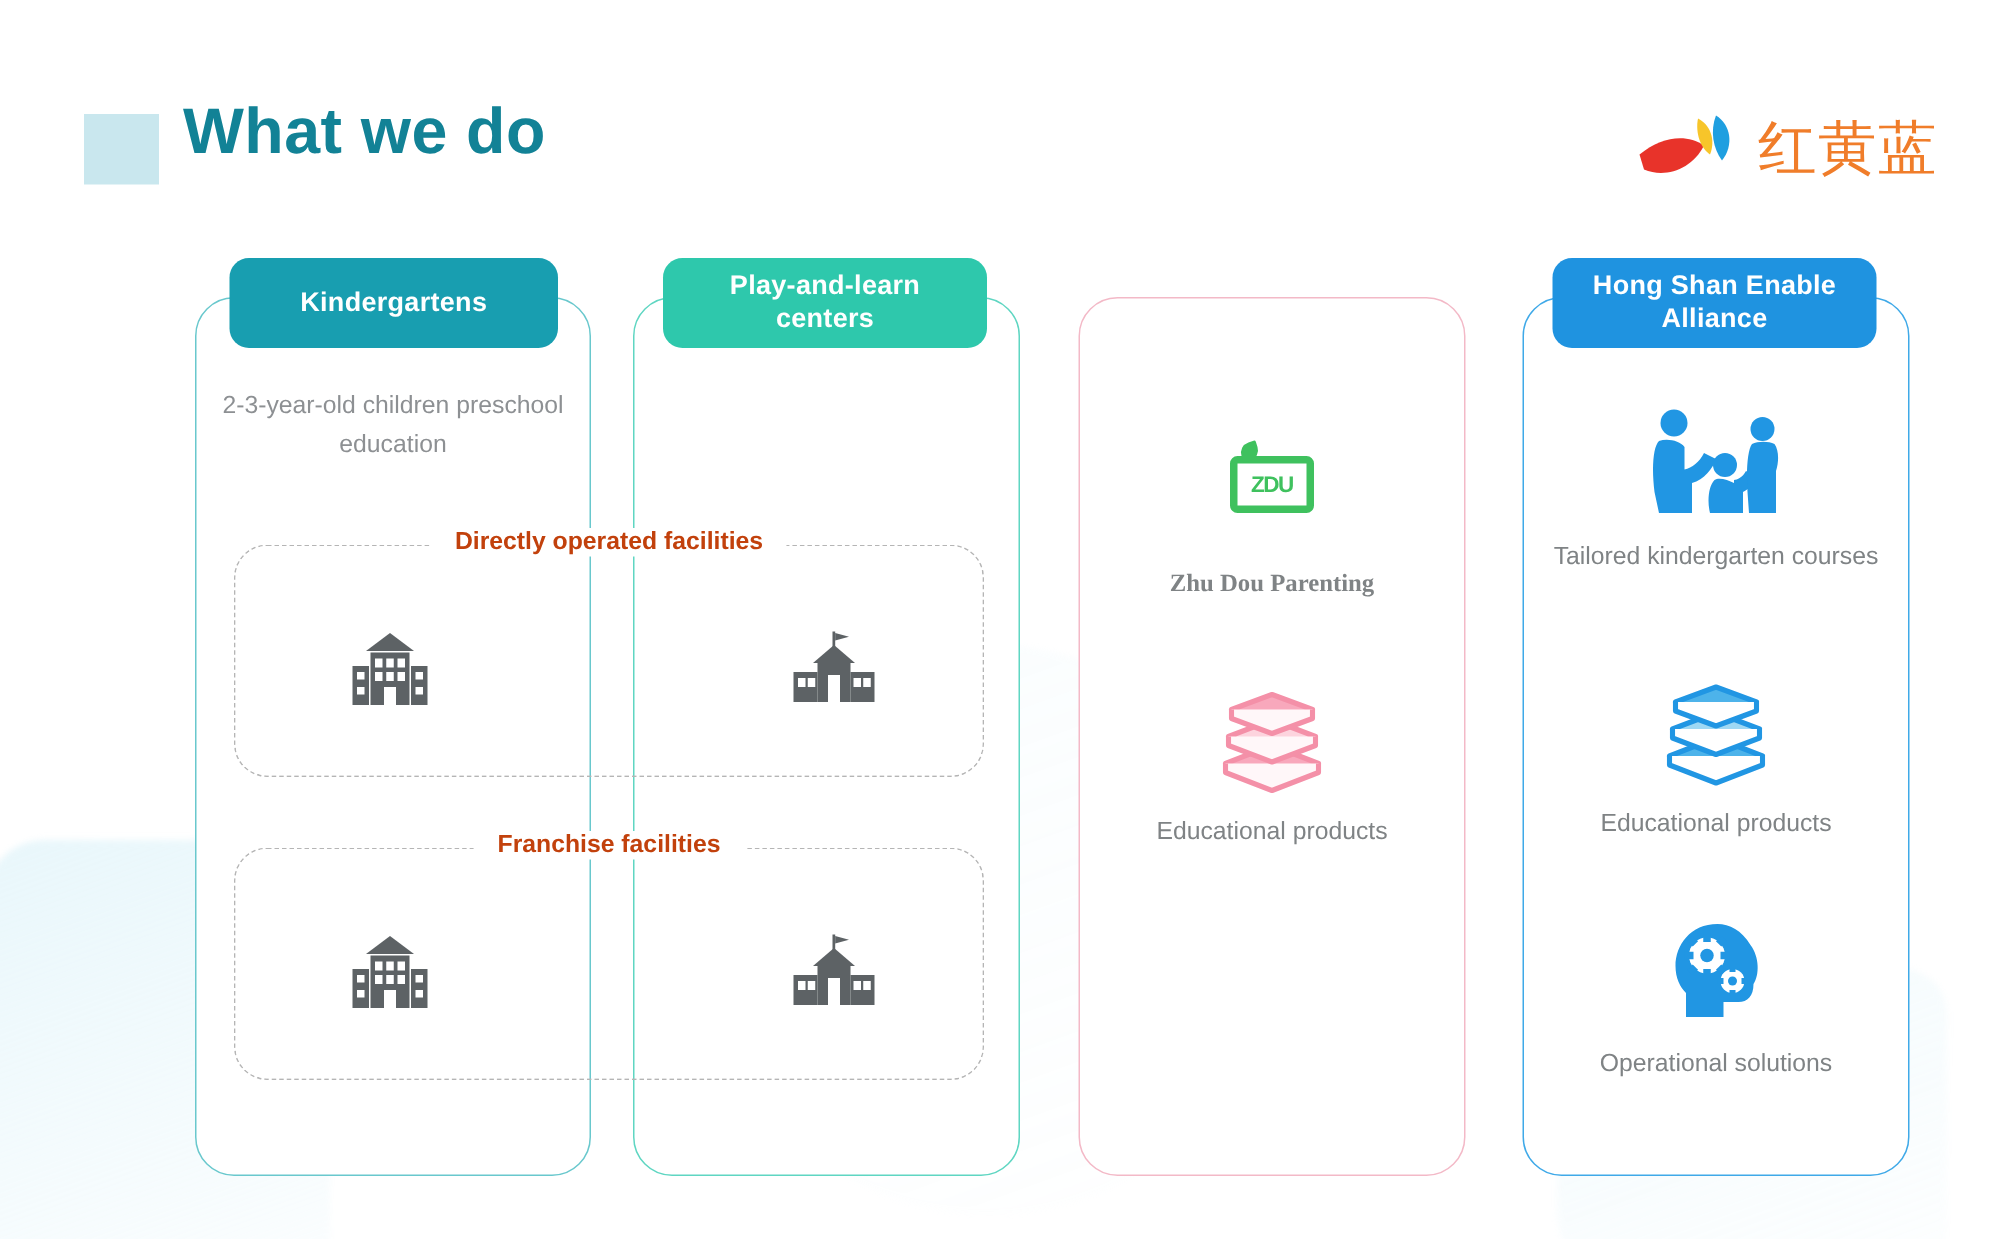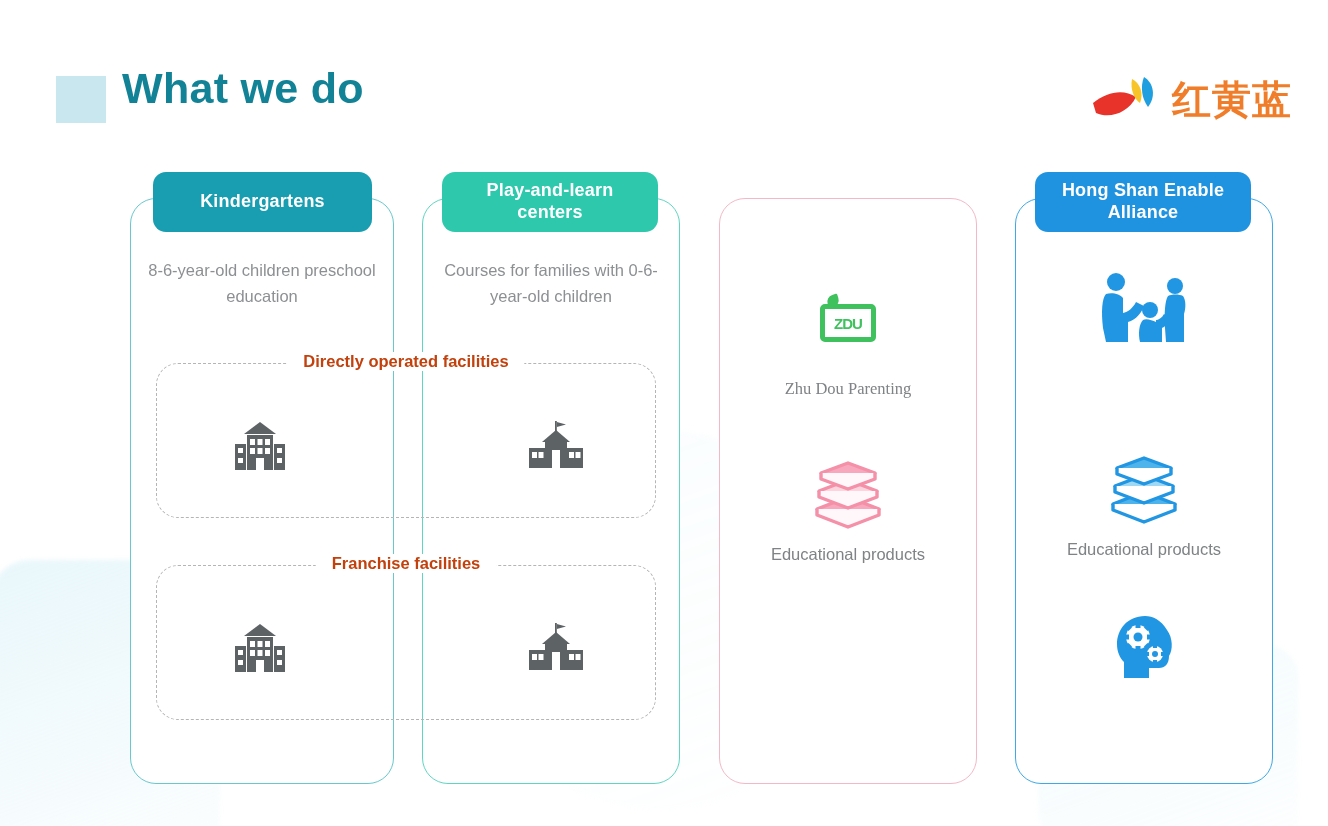--- a/index.html
+++ b/index.html
@@ -55,21 +55,21 @@
     position: absolute;
     right: 48px; top: 46px;
     height: 58px;
     display: flex;
     align-items: center;
     gap: 8px;
   }
   .logo-mark { width: 74px; height: 52px; display:block; }
   .logo-text {
     font-size: 39px;
-    font-weight: bold;
+    font-weight: normal;
     color: #f07d2a;
     letter-spacing: 1px;
     line-height: 1;
     white-space: nowrap;
     text-align: center;
   }
 
   
   .board {
     position: absolute;
@@ -230,20 +230,21 @@
     color: #8fdda3;
     letter-spacing: 1.6px;
     margin-top: 4px;
     white-space: nowrap;
   }
   .zd-serif {
     font-family: "Liberation Serif", serif;
     font-size: 20px;
     color: #5d6163;
     margin-top: 16px;
+    font-weight: bold;
   }
 </style>
 </head>
 <body>
 
 <div class="bg-wm wm-left"></div>
 <div class="bg-wm wm-right"></div>
 <div class="bg-wm wm-top"></div>
 
 <div class="header">
@@ -264,22 +265,21 @@
 
   <div class="card c1"></div>
   <div class="card c2"></div>
   <div class="card c3"></div>
   <div class="card c4"></div>
 
   <div class="card-head h1">Kindergartens</div>
   <div class="card-head h2">Play-and-learn centers</div>
   <div class="card-head h4">Hong Shan Enable Alliance</div>
 
-  <div class="card-desc d1">8-6-year-old children preschool education</div>
-  <div class="card-desc d2">Courses for families with 0-6-year-old children</div>
+  <div class="card-desc d1">2-3-year-old children preschool education</div>
 
   <div class="dash-box db1">
     <div class="dash-label">Directly operated facilities</div>
     <div class="dash-icon left">
       <svg width="56" height="52" viewBox="0 0 56 52" fill="#5d6265">
         <path d="M28 2 L44 14 L12 14 Z"></path>
         <rect x="15" y="15" width="26" height="35"></rect>
         <rect x="3" y="24" width="11" height="26"></rect>
         <rect x="42" y="24" width="11" height="26"></rect>
         <g fill="#ffffff">
@@ -388,20 +388,21 @@
         <circle cx="20" cy="14" r="9"></circle>
         <path d="M10 26 C6 30, 5 44, 7 60 L10 74 L32 74 L32 54 C40 52, 46 44, 48 38 L40 34 C37 40, 32 44, 27 45 L27 30 C24 26, 16 24, 10 26 Z"></path>
 
         <circle cx="54" cy="42" r="8"></circle>
         <path d="M47 52 C43 56, 42 66, 44 74 L66 74 L66 60 C70 58, 74 54, 75 50 L68 46 C66 50, 62 52, 60 52 L60 54 C56 52, 50 50, 47 52 Z"></path>
 
         <circle cx="79" cy="18" r="8"></circle>
         <path d="M72 28 C69 32, 68 46, 69 60 L70 74 L88 74 L88 46 C90 40, 90 32, 87 28 C83 26, 76 26, 72 28 Z"></path>
       </svg>
     </div>
+    <div class="lbl">Tailored kindergarten courses</div>
   </div>
 
   <div class="item c4-item2">
     <div class="ico">
       <svg width="86" height="80" viewBox="0 0 86 80">
         <g stroke="#2196e3" stroke-width="3.4" fill="#ffffff" stroke-linejoin="round">
           <path d="M12 58 L43 46 L74 58 L43 70 Z" fill="#4db3ea"></path>
           <path d="M12 58 L12 64 L43 76 L74 64 L74 58" fill="#ffffff"></path>
           <path d="M14 40 L43 29 L72 40 L43 51 Z" fill="#9ed8f4"></path>
           <path d="M14 40 L14 46 L43 57 L72 46 L72 40" fill="#ffffff"></path>
@@ -432,15 +433,16 @@
           <rect x="40" y="17" width="5" height="5" transform="rotate(45 42.5 19.5)"></rect>
           <rect x="21" y="36" width="5" height="5" transform="rotate(45 23.5 38.5)"></rect>
           <circle cx="50" cy="46" r="3"></circle>
           <rect x="48" y="36" width="4" height="4"></rect>
             <rect x="48" y="52" width="4" height="4"></rect>
           <rect x="40" y="44" width="4" height="4"></rect>
             <rect x="56" y="44" width="4" height="4"></rect>
         </g>
       </svg>
     </div>
+    <div class="lbl">Operational solutions</div>
   </div>
 
 </div>
 
 </body></html>

